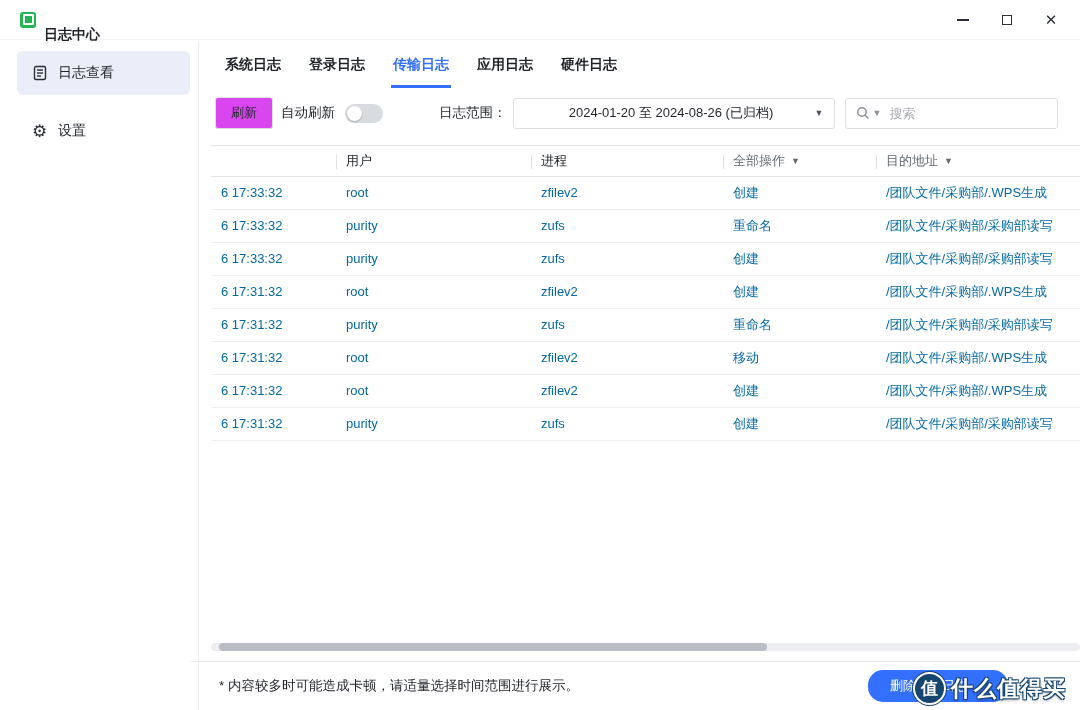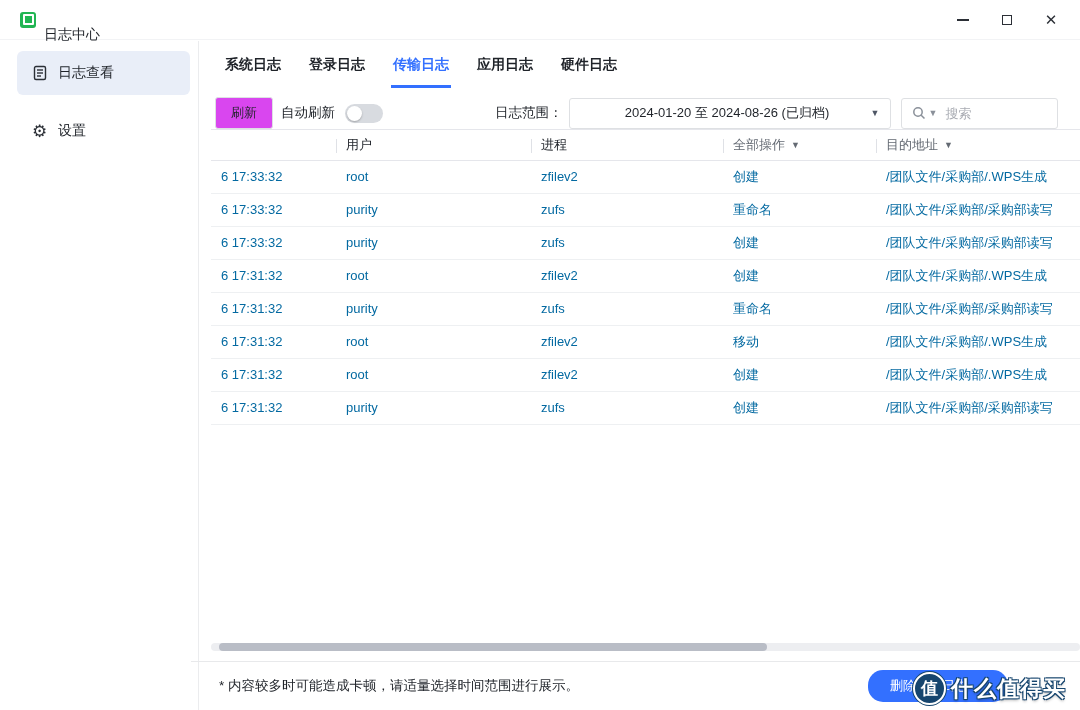--- a/index.html
+++ b/index.html
@@ -5,21 +5,21 @@
   * { margin:0; padding:0; box-sizing:border-box; }
   html,body { background:#888; }
   body { font-family:"Liberation Sans","DejaVu Sans",sans-serif; }
 
   .window { position:relative; width:1080px; height:710px; background:#fff; overflow:hidden; margin:0 auto; }
 
   
   .titlebar { height:40px; display:flex; align-items:center; padding:0 18px 0 20px; border-bottom:1px solid #f2f3f5; }
   .app-logo { width:16px; height:16px; background:#21b553; border-radius:3px; display:grid; place-items:center; margin-right:8px; flex:0 0 auto; }
   .app-logo::after { content:""; width:7px; height:7px; border:2px solid #fff; border-radius:1px; }
-  .app-title { font-size:14px; font-weight:normal; color:#1f2329;margin-top:31px; }
+  .app-title { font-size:14px; font-weight:bold; color:#1f2329;margin-top:31px; }
   .win-controls { margin-left:auto; display:flex; align-items:center; gap:22px; }
   .win-btn { width:22px; height:22px; display:grid; place-items:center; cursor:pointer; }
   .ic-min { width:12px; height:2px; background:#2b2f36; }
   .ic-max { width:10px; height:10px; border:1.6px solid #2b2f36; }
   .ic-close { font-size:15px; color:#2b2f36; line-height:1; }
 
   
   .sidebar { position:absolute; left:9px; top:41px; bottom:0; width:190px; background:#fff; border-right:1px solid #ebecee; padding:10px 8px; }
   .side-item { display:flex; align-items:center; gap:10px; height:44px; border-radius:6px; padding:0 14px; font-size:14px; color:#1f2329; cursor:pointer; margin-bottom:14px; }
   .side-item.active { background:#e9eef8; }
@@ -31,31 +31,31 @@
 
   .tabs { display:flex; gap:24px; padding:0 0 0 32px; height:47px; align-items:flex-end; }
   .tab { font-size:14px; font-weight:bold; color:#1f2329; padding:0 2px 11px; cursor:pointer; border-bottom:3px solid transparent; }
   .tab.active { color:#3370ff; border-bottom-color:#3370ff; }
 
   .toolbar { display:flex; align-items:center; margin:9px 22px 0 24px; height:32px; }
   .btn-refresh { font-size:13px; color:#1f2329; background:#d946ef; border:1px solid #dee0e3; border-radius:3px; padding:6px 15px; cursor:pointer; }
   .auto-label { font-size:13.5px; color:#1f2329; margin-left:8px; }
   .switch { width:38px; height:19px; border-radius:10px; background:#d8dbe0; position:relative; margin-left:10px; cursor:pointer; flex:0 0 auto; }
   .switch::after { content:""; position:absolute; left:2px; top:2px; width:15px; height:15px; border-radius:50%; background:#fff; box-shadow:0 1px 2px rgba(0,0,0,.25); }
-  .range-label { font-size:13.5px; color:#1f2329; margin-left:112px; white-space:nowrap; }
+  .range-label { font-size:13.5px; color:#1f2329; margin-left:56px; white-space:nowrap; }
   .range-select { width:322px; height:31px; border:1px solid #dee0e3; border-radius:3px; display:flex; align-items:center; padding:0 10px 0 14px; margin-left:6px; cursor:pointer; }
   .range-value { font-size:13px; color:#1f2329; flex:1; text-align:center; white-space:nowrap; }
   .caret { font-size:9px; color:#4e5665; line-height:1; }
   .search-box { flex:1; height:31px; border:1px solid #dee0e3; border-radius:3px; display:flex; align-items:center; padding:0 10px; margin-left:10px; min-width:120px; }
   .search-box .caret { color:#8a9099; margin-left:3px; }
   .search-input { border:0; outline:0; flex:1; min-width:0; font-size:13px; color:#1f2329; margin-left:8px; font-family:inherit; }
   .search-input::placeholder { color:#a8abb2; }
 
   
-  .table { margin:0 0 0 20px; }
+  .table { margin:16px 0 0 20px; }
   .thead, .tr { display:grid; grid-template-columns:125px 195px 192px 153px minmax(0,1fr); }
   .thead { height:32px; border-top:1px solid #e5e6eb; border-bottom:1px solid #e5e6eb; }
   .th { display:flex; align-items:center; gap:6px; padding-left:10px; font-size:13px; color:#1f2329; position:relative; white-space:nowrap; overflow:hidden; }
   .th + .th::before { content:""; position:absolute; left:0; top:9px; height:14px; width:1px; background:#dfe1e6; }
   .th.filter { color:#646a73; cursor:pointer; }
   .th.filter .caret { color:#646a73; }
   .tr { height:33px; border-bottom:1px solid #eef0f2; }
   .td { line-height:32px; padding-left:10px; font-size:13px; color:#0369a1; white-space:nowrap; overflow:hidden; }
 
   .spacer { flex:1; }

